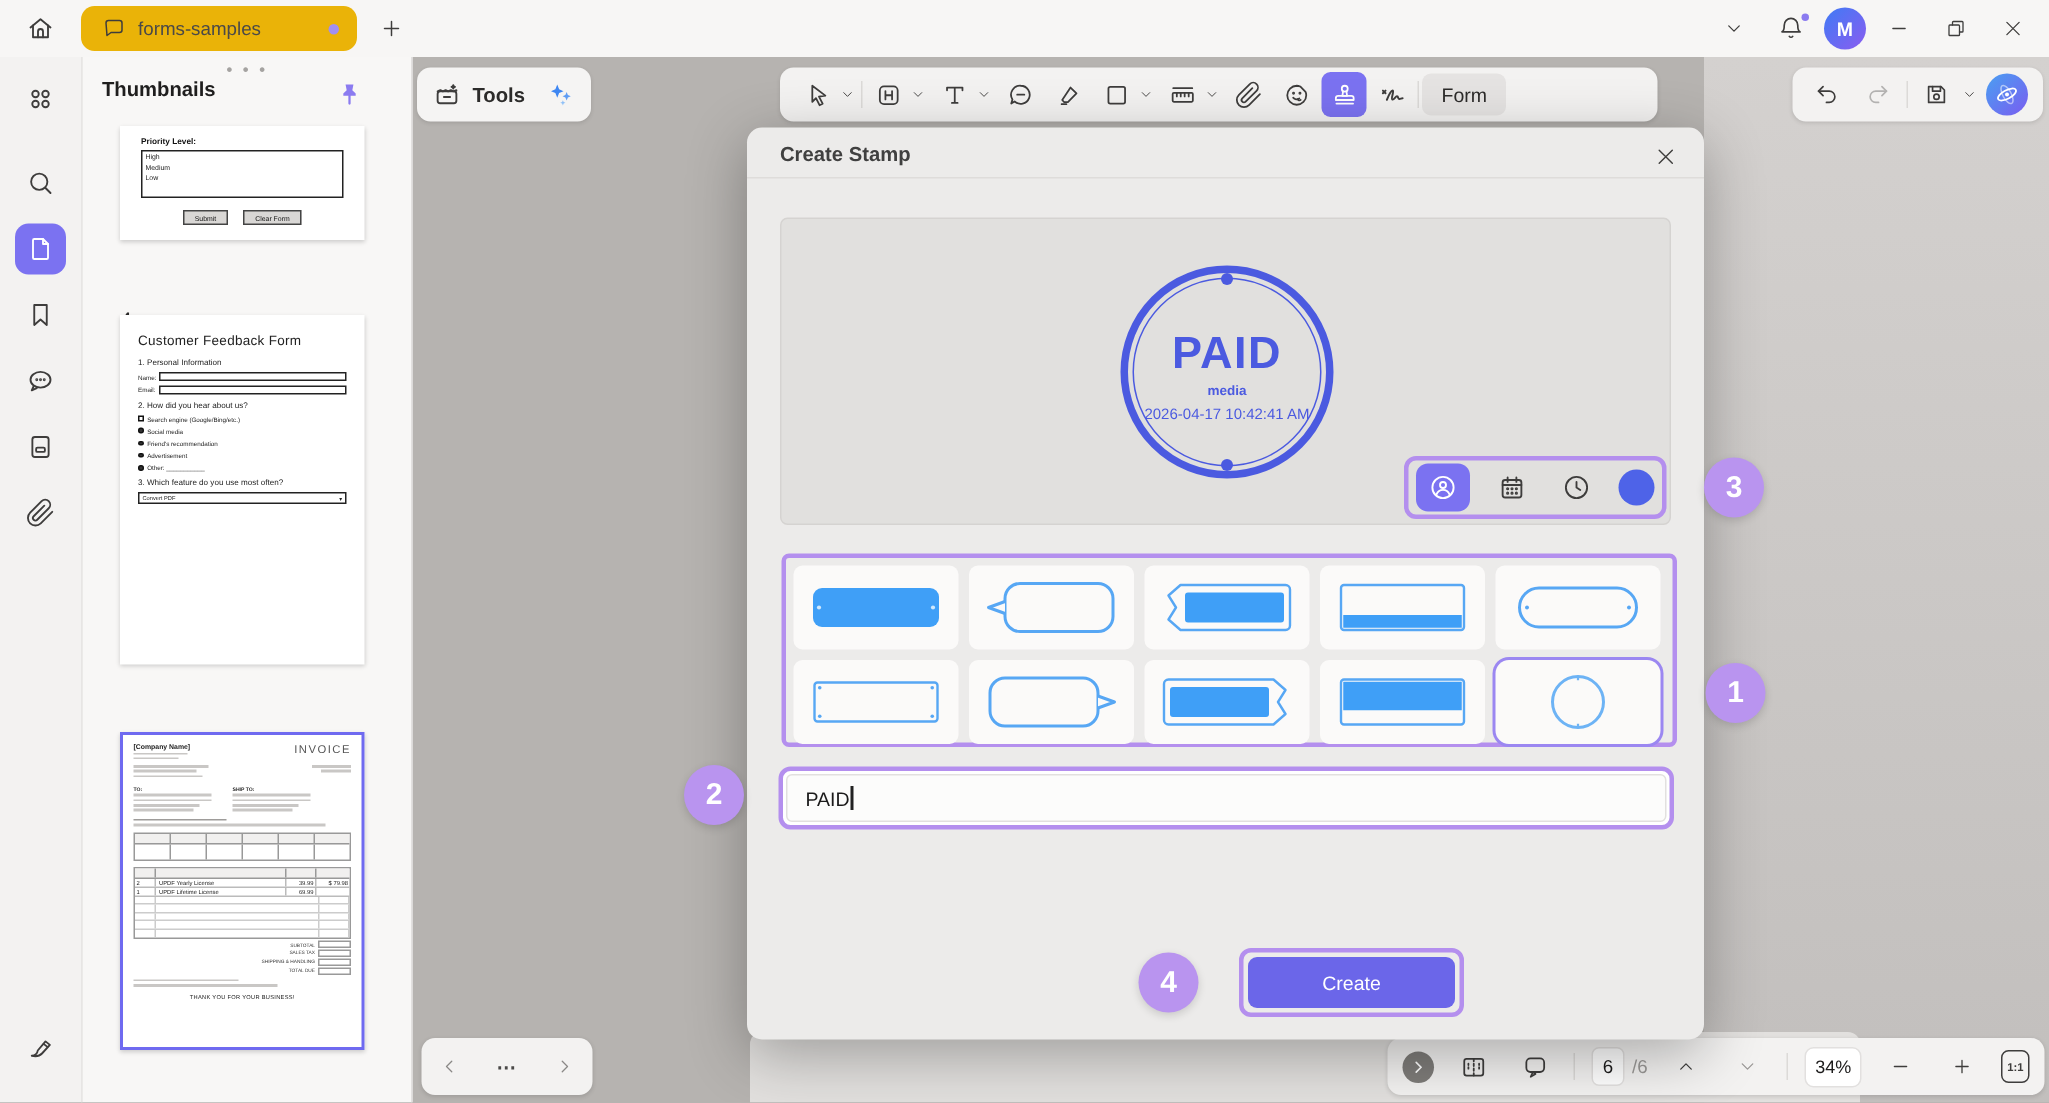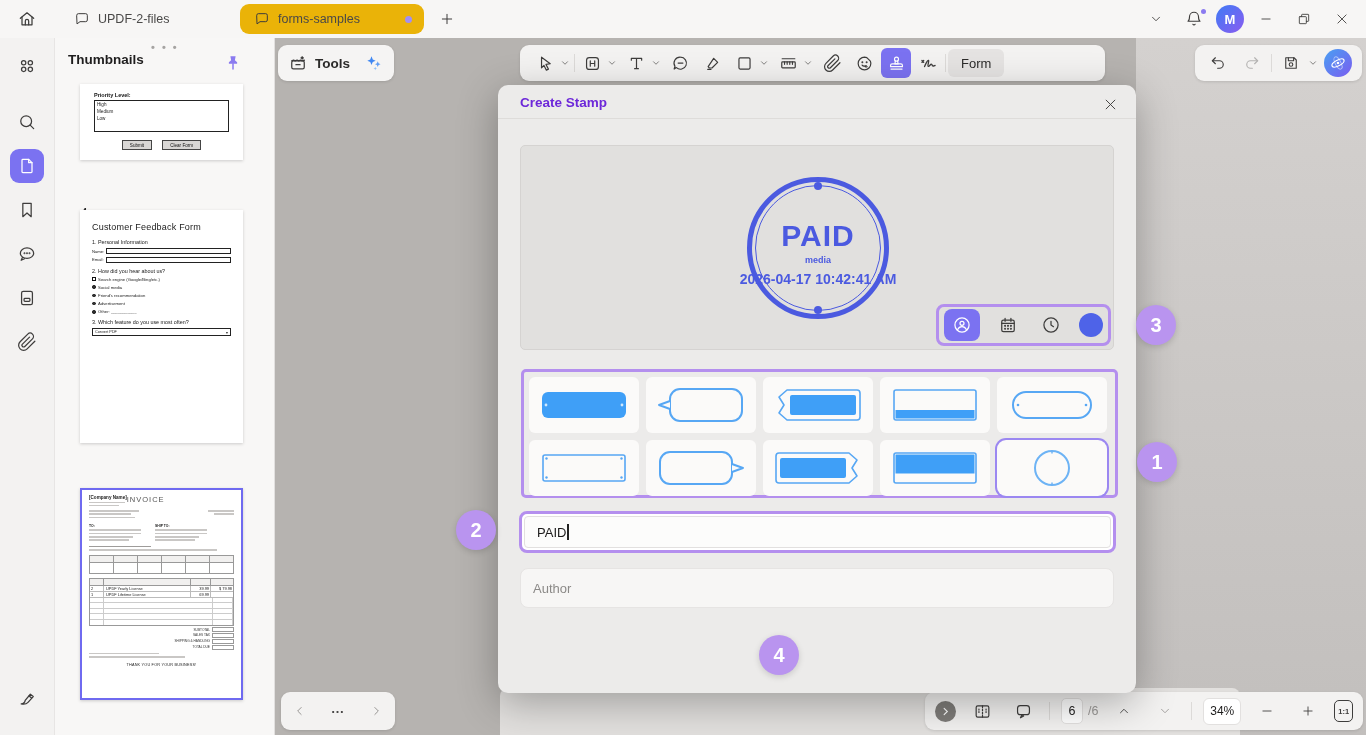--- a/index.html
+++ b/index.html
@@ -54,21 +54,21 @@
 .p5-field{display:flex;align-items:center;gap:2px;font-size:4.2px;color:#222;margin-bottom:2.5px}
 .p5-box{flex:1;height:6px;border:1px solid #222}
 .p5-row{display:flex;align-items:center;gap:2.5px;font-size:4.2px;color:#222;margin-bottom:3.2px}
 .p5-chk{width:3.6px;height:3.6px;border:1px solid #111;flex:none}
 .p5-chk.round{border-radius:50%;background:#333}
 .p5-dd{border:1px solid #222;height:8px;margin-top:3px;display:flex;align-items:center;justify-content:space-between;padding:0 2px;font-size:3.8px;color:#222}
 
 
 .p6{top:450px;height:212px;padding:7px 9px;outline:2px solid #6f6af0;outline-offset:-2px}
 .p6 .bar{background:#c9c7c5;height:1.7px;margin-bottom:1.6px}
-.p6-head{display:flex;align-items:flex-start}
+.p6-head{display:flex;justify-content:space-between;align-items:flex-start}
 .p6-company{font-size:4.6px;font-weight:bold;color:#222}
 .p6-title{font-size:7.5px;letter-spacing:1px;color:#555}
 .p6-cols{display:flex;gap:14px;margin-top:4px}
 .p6-col{width:52px}
 .p6-lab{font-size:3.4px;font-weight:bold;color:#222;margin-bottom:1.5px}
 .p6-table{border:0.5px solid #999;margin-top:4px}
 .p6-thead{display:flex;background:#f1f0ef;border-bottom:0.5px solid #999}
 .p6-thead div{height:6px;border-right:0.5px solid #999;flex:1}
 .p6-body{display:flex}
 .p6-body div{height:10px;border-right:0.5px solid #999;flex:1}
@@ -95,31 +95,31 @@
 .tool-btn.active{background:#7b72f1}
 .tool-btn.active .ic{stroke:#fff}
 .chev{margin-left:-2px;margin-right:2px}
 .close-btn{height:28px;padding:0 13px;background:#e5e3e2;border-radius:6px;font-size:13px;color:#2c2b2a;display:flex;align-items:center;cursor:pointer}
 .undo-panel{position:absolute;left:1195px;top:45px;width:167px;height:36px;background:#f3f2f1;border-radius:9px;display:flex;align-items:center;gap:4px;padding:0 8px;box-shadow:0 1px 3px rgba(0,0,0,.12);z-index:10}
 .dim{opacity:.35}
 .ai-btn{width:28px;height:28px;border-radius:50%;background:linear-gradient(135deg,#49a0f2,#7a5cf0);display:flex;align-items:center;justify-content:center}
 
 
 .dialog{position:absolute;left:498px;top:85px;width:638px;height:608px;background:#ecebea;border-radius:10px;box-shadow:0 10px 40px rgba(0,0,0,.30);z-index:20}
-.dlg-title{position:absolute;left:22px;top:10px;font-size:13.5px;font-weight:bold;color:#6d28d9}
+.dlg-title{position:absolute;left:22px;top:10px;font-size:13.5px;font-weight:bold;color:#404040}
 .dlg-close{position:absolute;right:14px;top:7px;width:24px;height:24px}
 .dlg-div{position:absolute;left:0;top:33px;width:100%;height:1px;background:#dedcda}
 .preview{position:absolute;left:22px;top:60px;width:594px;height:205px;background:#e1e0de;border:1px solid #d5d3d1;border-radius:5px}
 .stamp-circle{position:absolute;left:226px;top:31px;width:142px;height:142px;border:5px solid #4b5ae0;border-radius:50%}
 .stamp-inner{position:absolute;inset:3px;border:1.5px solid #4b5ae0;border-radius:50%;display:flex;flex-direction:column;align-items:center}
 .stamp-dot{position:absolute;left:50%;transform:translateX(-50%);width:8px;height:8px;border-radius:50%;background:#4b5ae0}
 .stamp-dot.t{top:-4px}.stamp-dot.b{bottom:-4px}
 .stamp-word{margin-top:33px;font-size:30px;font-weight:bold;letter-spacing:1px;color:#4b5ae0}
 .stamp-author{margin-top:2px;font-size:9px;font-weight:bold;color:#4b5ae0}
-.stamp-date{margin-top:6px;font-size:14px;font-weight:bold;color:#4b5ae0;white-space:nowrap}
+.stamp-date{margin-top:6px;font-size:10px;font-weight:normal;color:#4b5ae0;white-space:nowrap}
 .ann{border:3px solid #b48fee}
 .icon-row{position:absolute;left:415px;top:158px;width:175px;height:42px;border-radius:8px;display:flex;align-items:center;gap:13px;padding:0 5px}
 .pv-btn{width:30px;height:30px}
 .pv-btn.person{width:36px;height:32px;background:#7b72f1;border-radius:8px}
 .pv-btn.person .ic{stroke:#fff}
 .color-dot{width:24px;height:24px;border-radius:50%;background:#4e63e8;cursor:pointer}
 .shapes{position:absolute;left:23px;top:284px;width:597px;height:129px;border-radius:5px;padding:5px;display:grid;grid-template-columns:repeat(5,110px);grid-template-rows:56px 56px;gap:7px}
 .tile{background:#fbfaf9;border-radius:6px;display:flex;align-items:center;justify-content:center;cursor:pointer}
 .tile.selected{box-shadow:0 0 0 2px #9b87f1;border-radius:9px}
 .txt-input{position:absolute;left:21px;top:426px;width:597px;height:42px;border-radius:8px;background:#fff;padding:2px;cursor:text}
@@ -151,28 +151,20 @@
 <div class="titlebar">
   <div class="home-btn ib">
     <span>
         <svg class="ic" width="20" height="20" viewBox="0 0 24 24">
           <path d="M4 11.2 12 4.6l8 6.6"></path>
           <path d="M6 9.6V19h12V9.6"></path>
           <path d="M10 19v-4.6a2 2 0 0 1 4 0V19"></path>
         </svg>
       </span>
   </div>
-  <div class="tab tab1">
-    <span>
-        <svg class="ic" width="16" height="16" viewBox="0 0 24 24">
-          <path d="M4 6.5A2.5 2.5 0 0 1 6.5 4h11A2.5 2.5 0 0 1 20 6.5v7a2.5 2.5 0 0 1-2.5 2.5H9l-4 3z"></path>
-        </svg>
-      </span>
-    <span>UPDF-2-files</span>
-  </div>
   <div class="tab tab2">
     <span>
         <svg class="ic" width="16" height="16" viewBox="0 0 24 24">
           <path d="M4 6.5A2.5 2.5 0 0 1 6.5 4h11A2.5 2.5 0 0 1 20 6.5v7a2.5 2.5 0 0 1-2.5 2.5H9l-4 3z"></path>
         </svg>
       </span>
     <span>forms-samples</span>
     <span class="dot-purple"></span>
   </div>
   <div class="newtab-btn ib">
@@ -803,24 +795,24 @@
       </div>
   </div>
 
   <div class="txt-input ann">
     <div class="txt-inner">
       <span>PAID</span>
       <span class="caret"></span>
     </div>
   </div>
 
-  <div class="author-input">
-    <input type="text" placeholder="Author" style="">
-  </div>
-
+
+  <div class="create-ann ann">
+    <div class="create-btn">Create</div>
+  </div>
 </div>
 
 <div class="badge" style="left:1136px;top:305px">3</div>
 <div class="badge" style="left:1137px;top:442px">1</div>
 <div class="badge" style="left:456px;top:510px">2</div>
 <div class="badge" style="left:759px;top:635px">4</div>
 
 <div class="nav-pill">
   <span>
       <svg class="ic" width="14" height="14" viewBox="0 0 24 24" style="stroke:#8a8886">

